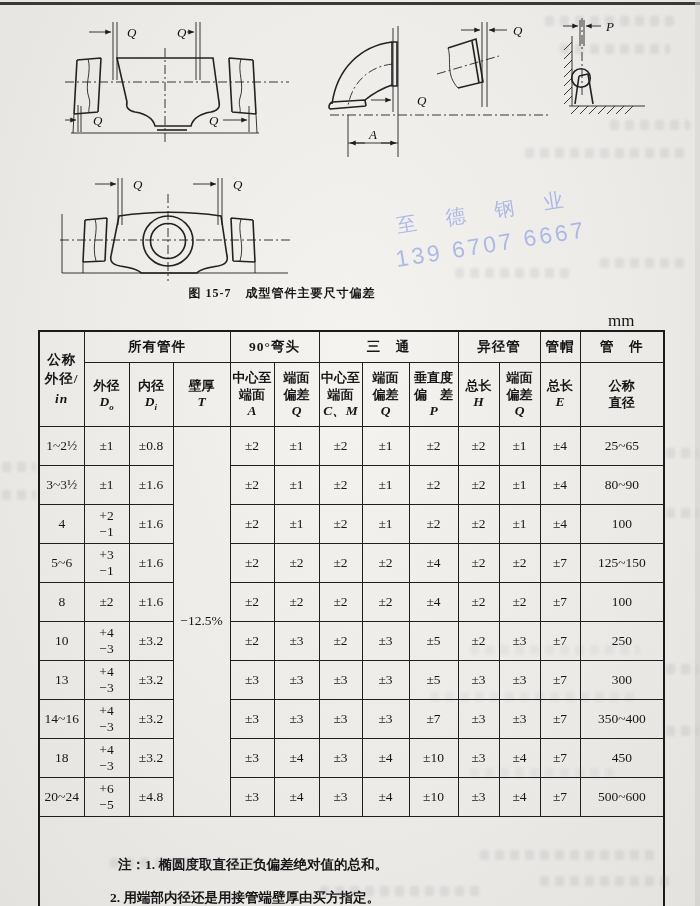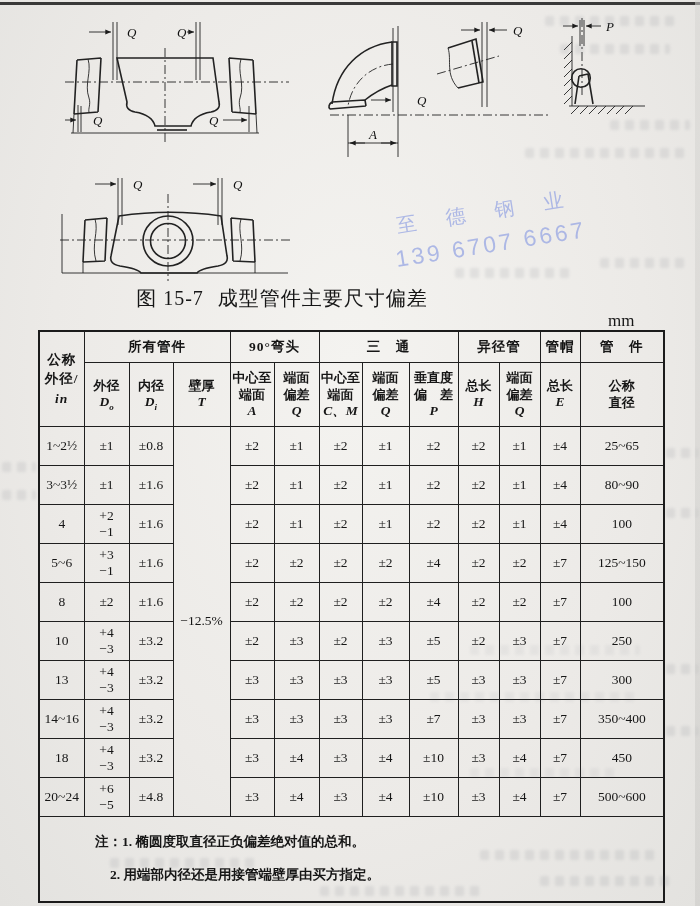--- a/index.html
+++ b/index.html
@@ -16,21 +16,21 @@
   .ghost.faint{opacity:.12;}
   
   .dwg{position:absolute;}
   .dwg path,.dwg line,.dwg circle,.dwg rect{fill:none;stroke:#222;}
   .outline{stroke-width:1.6;}
   .thin{stroke-width:.9;}
   .cl{stroke-width:.9;stroke-dasharray:9 3 2 3;}
   .dwg text{font-family:"Liberation Serif",serif;font-style:italic;font-size:13px;fill:#111;stroke:none;}
   
   .figcap{position:absolute;top:285px;left:0;width:564px;text-align:center;
-          font-size:20px;font-weight:400;letter-spacing:1px;}
+          font-size:12px;font-weight:700;letter-spacing:1px;}
   .figcap .sp{margin-right:14px;}
   .tblcap{position:absolute;top:307px;left:0;width:700px;text-align:center;
           font-size:14.5px;font-weight:700;}
   .tblcap .sp{margin-right:12px;}
   .unit{position:absolute;top:311px;left:608px;font-size:17px;font-weight:400;}
   
   table.tbl{position:absolute;top:330px;left:38px;width:625px;border-collapse:collapse;
             table-layout:fixed;font-size:13px;}
   .tbl th,.tbl td{border:1.5px solid #1f1f1f;text-align:center;vertical-align:middle;
             white-space:pre-line;padding:1px 0;line-height:1.22;}
@@ -41,21 +41,21 @@
           height:58px;padding:3px 0 2px;}
   .subbox.nosym{justify-content:center;}
   .hl{line-height:1.3;}
   .hs{font-style:italic;font-weight:700;font-size:13.5px;line-height:1;}
   .hs sub{font-size:9px;font-style:italic;}
   .corner-box{display:flex;flex-direction:column;justify-content:center;align-items:center;
           line-height:1.45;font-weight:700;}
   .tbl tbody td{height:36px;font-size:13.5px;}
   .wall{font-size:13.5px;}
   .notes-cell{height:46px;text-align:left !important;font-size:13px;font-weight:700;line-height:1.75;}
-  .note1{padding-left:55px;}
+  .note1{padding-left:78px;margin-top:23px;}
   .note2{padding-left:70px;}
   
   .wm{position:absolute;left:398px;top:196px;width:210px;transform:rotate(-9deg);
       color:#9dabe4;opacity:.8;font-family:"Liberation Sans",sans-serif;pointer-events:none;}
   .wm .l1{font-size:20px;letter-spacing:12px;white-space:nowrap;}
   .wm .l2{font-size:23px;letter-spacing:3px;white-space:nowrap;margin-top:6px;margin-left:-6px;}
 </style>
 </head>
 <body>
 

